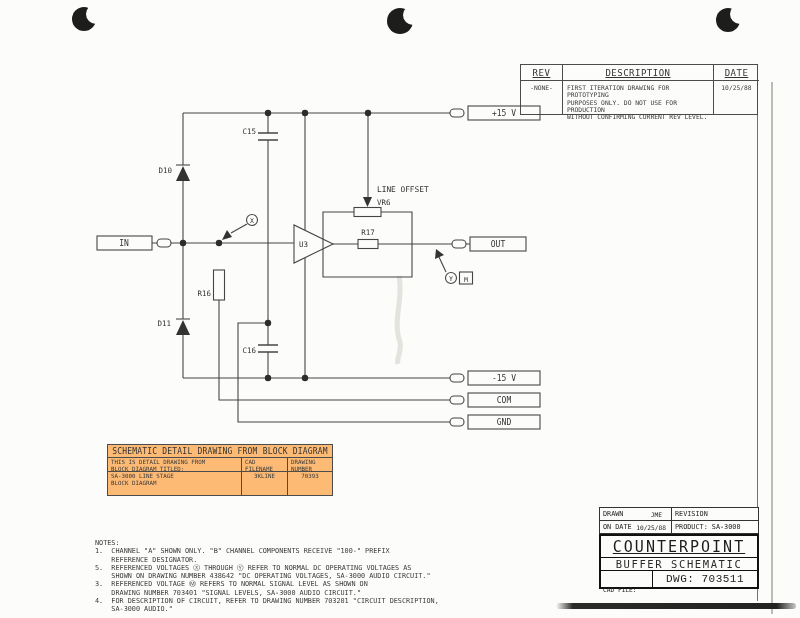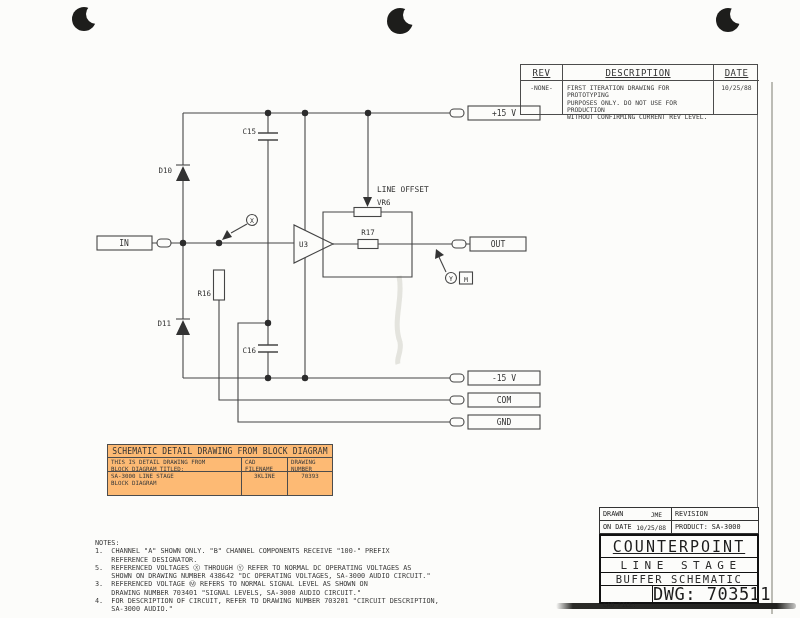--- a/index.html
+++ b/index.html
@@ -52,22 +52,22 @@
   .tb-big{border:2px solid #111;box-sizing:border-box;}
   .tb-company{height:21px;border-bottom:1.5px solid #111;display:flex;align-items:center;justify-content:center;
     font-size:15px;letter-spacing:2px;color:#1c1c1c;white-space:nowrap;text-decoration:underline;}
   .tb-line1{height:14px;border-bottom:1px solid #111;display:flex;align-items:center;justify-content:center;
     font-size:11px;letter-spacing:5.5px;color:#2a2a2a;white-space:nowrap;padding-left:4px;}
   .tb-line2{height:12px;border-bottom:1px solid #111;display:flex;align-items:center;justify-content:center;
     font-size:10.5px;letter-spacing:1.6px;color:#2a2a2a;white-space:nowrap;}
   .tb-bottom{display:flex;height:16px;}
   .tb-cadfile{flex:0 0 52px;border-right:1.5px solid #111;box-sizing:border-box;
     font-size:6.2px;line-height:7px;padding:1px 0 0 2px;color:#222;white-space:pre;}
-  .tb-dwg{flex:1;display:flex;align-items:center;justify-content:center;font-size:17px;
-    letter-spacing:.5px;color:#1c1c1c;white-space:nowrap;}
+  .tb-dwg{flex:1;display:flex;align-items:center;justify-content:center;font-size:11px;
+    letter-spacing:.5px;color:#1c1c1c;white-space:nowrap;font-family:Liberation Mono, monospace;}
   svg text{font-family:"DejaVu Sans Mono", monospace;fill:#333;}
 </style>
 </head>
 <body>
 
 <div class="page">
 
   <div class="frame-right"></div>
   <div class="page-edge"></div>
   <div class="scan-bar"></div>
@@ -253,21 +253,20 @@
     </div>
     <div class="tb-row r2">
       <div class="tb-cell grow">
         <span>ON DATE</span>
         <span style="font-size:6.2px;padding-right:2px;">10/25/88</span>
       </div>
       <div class="tb-cell right">PRODUCT: SA-3000</div>
     </div>
     <div class="tb-big">
       <div class="tb-company">COUNTERPOINT</div>
-      <div class="tb-line1">LINE STAGE</div>
       <div class="tb-line2">BUFFER SCHEMATIC</div>
       <div class="tb-bottom">
         <div class="tb-cadfile">
           <div>CAD FILE:</div>
           
         </div>
         <div class="tb-dwg">DWG: 703511</div>
       </div>
     </div>
   </div>

